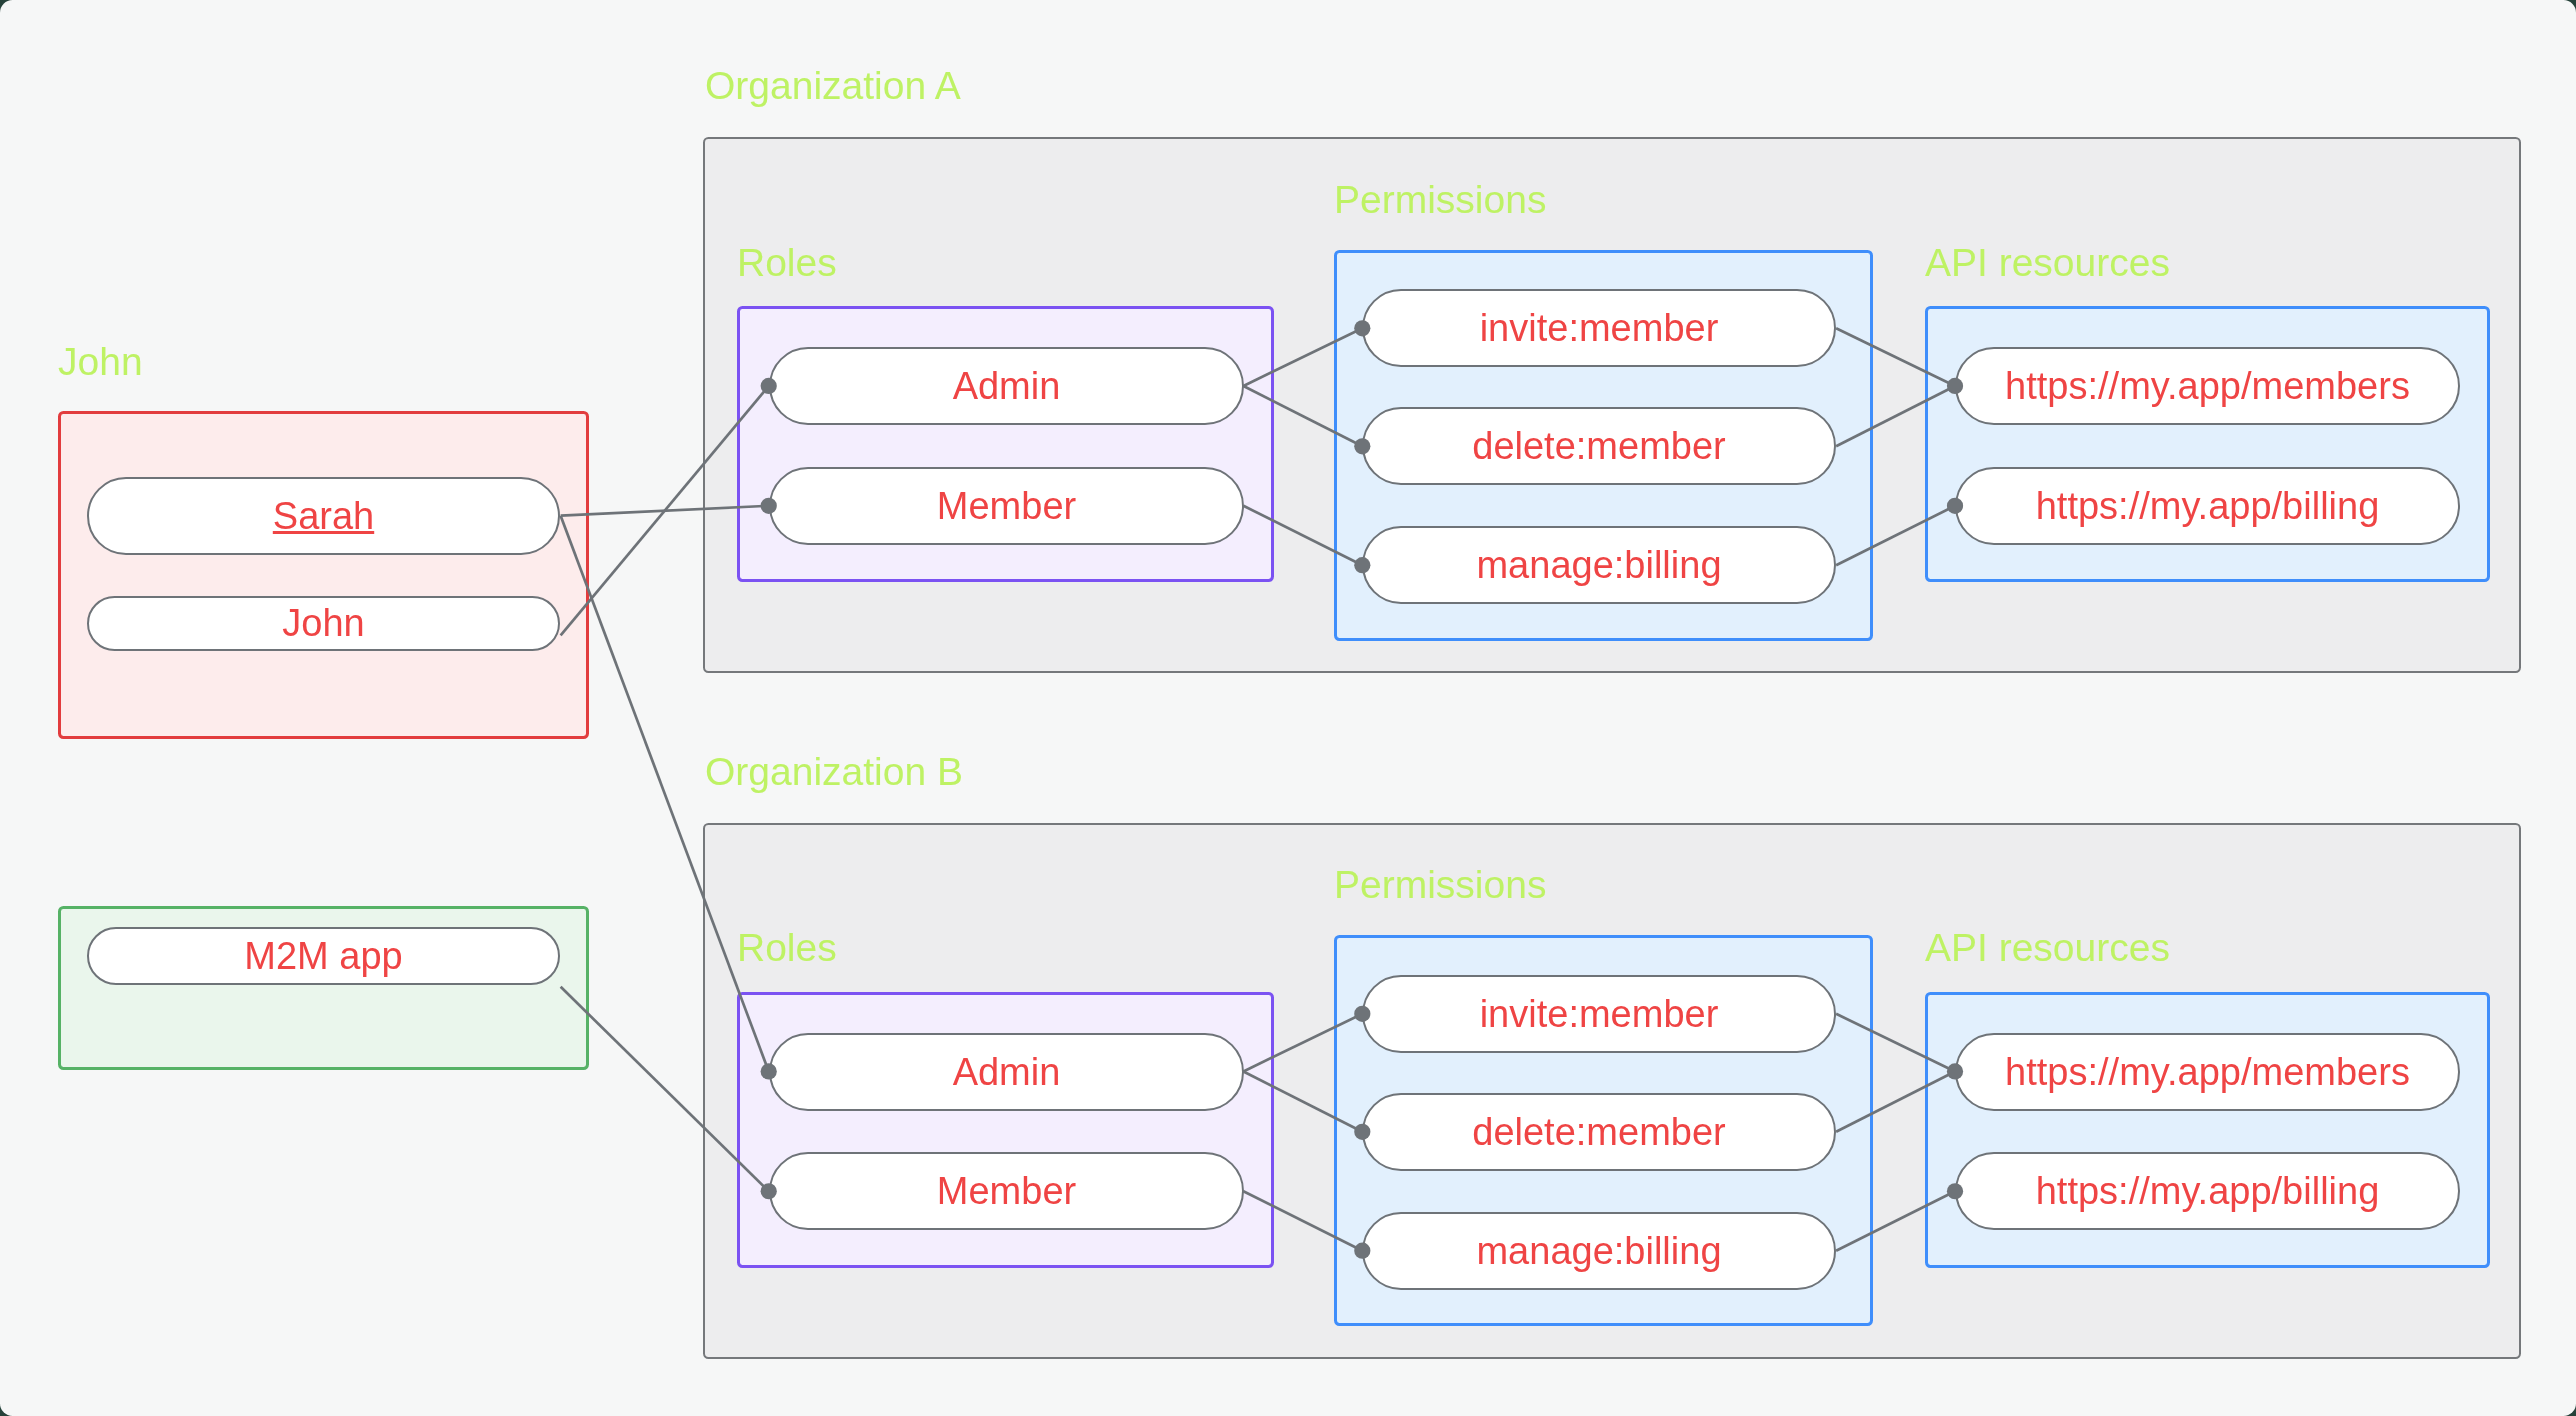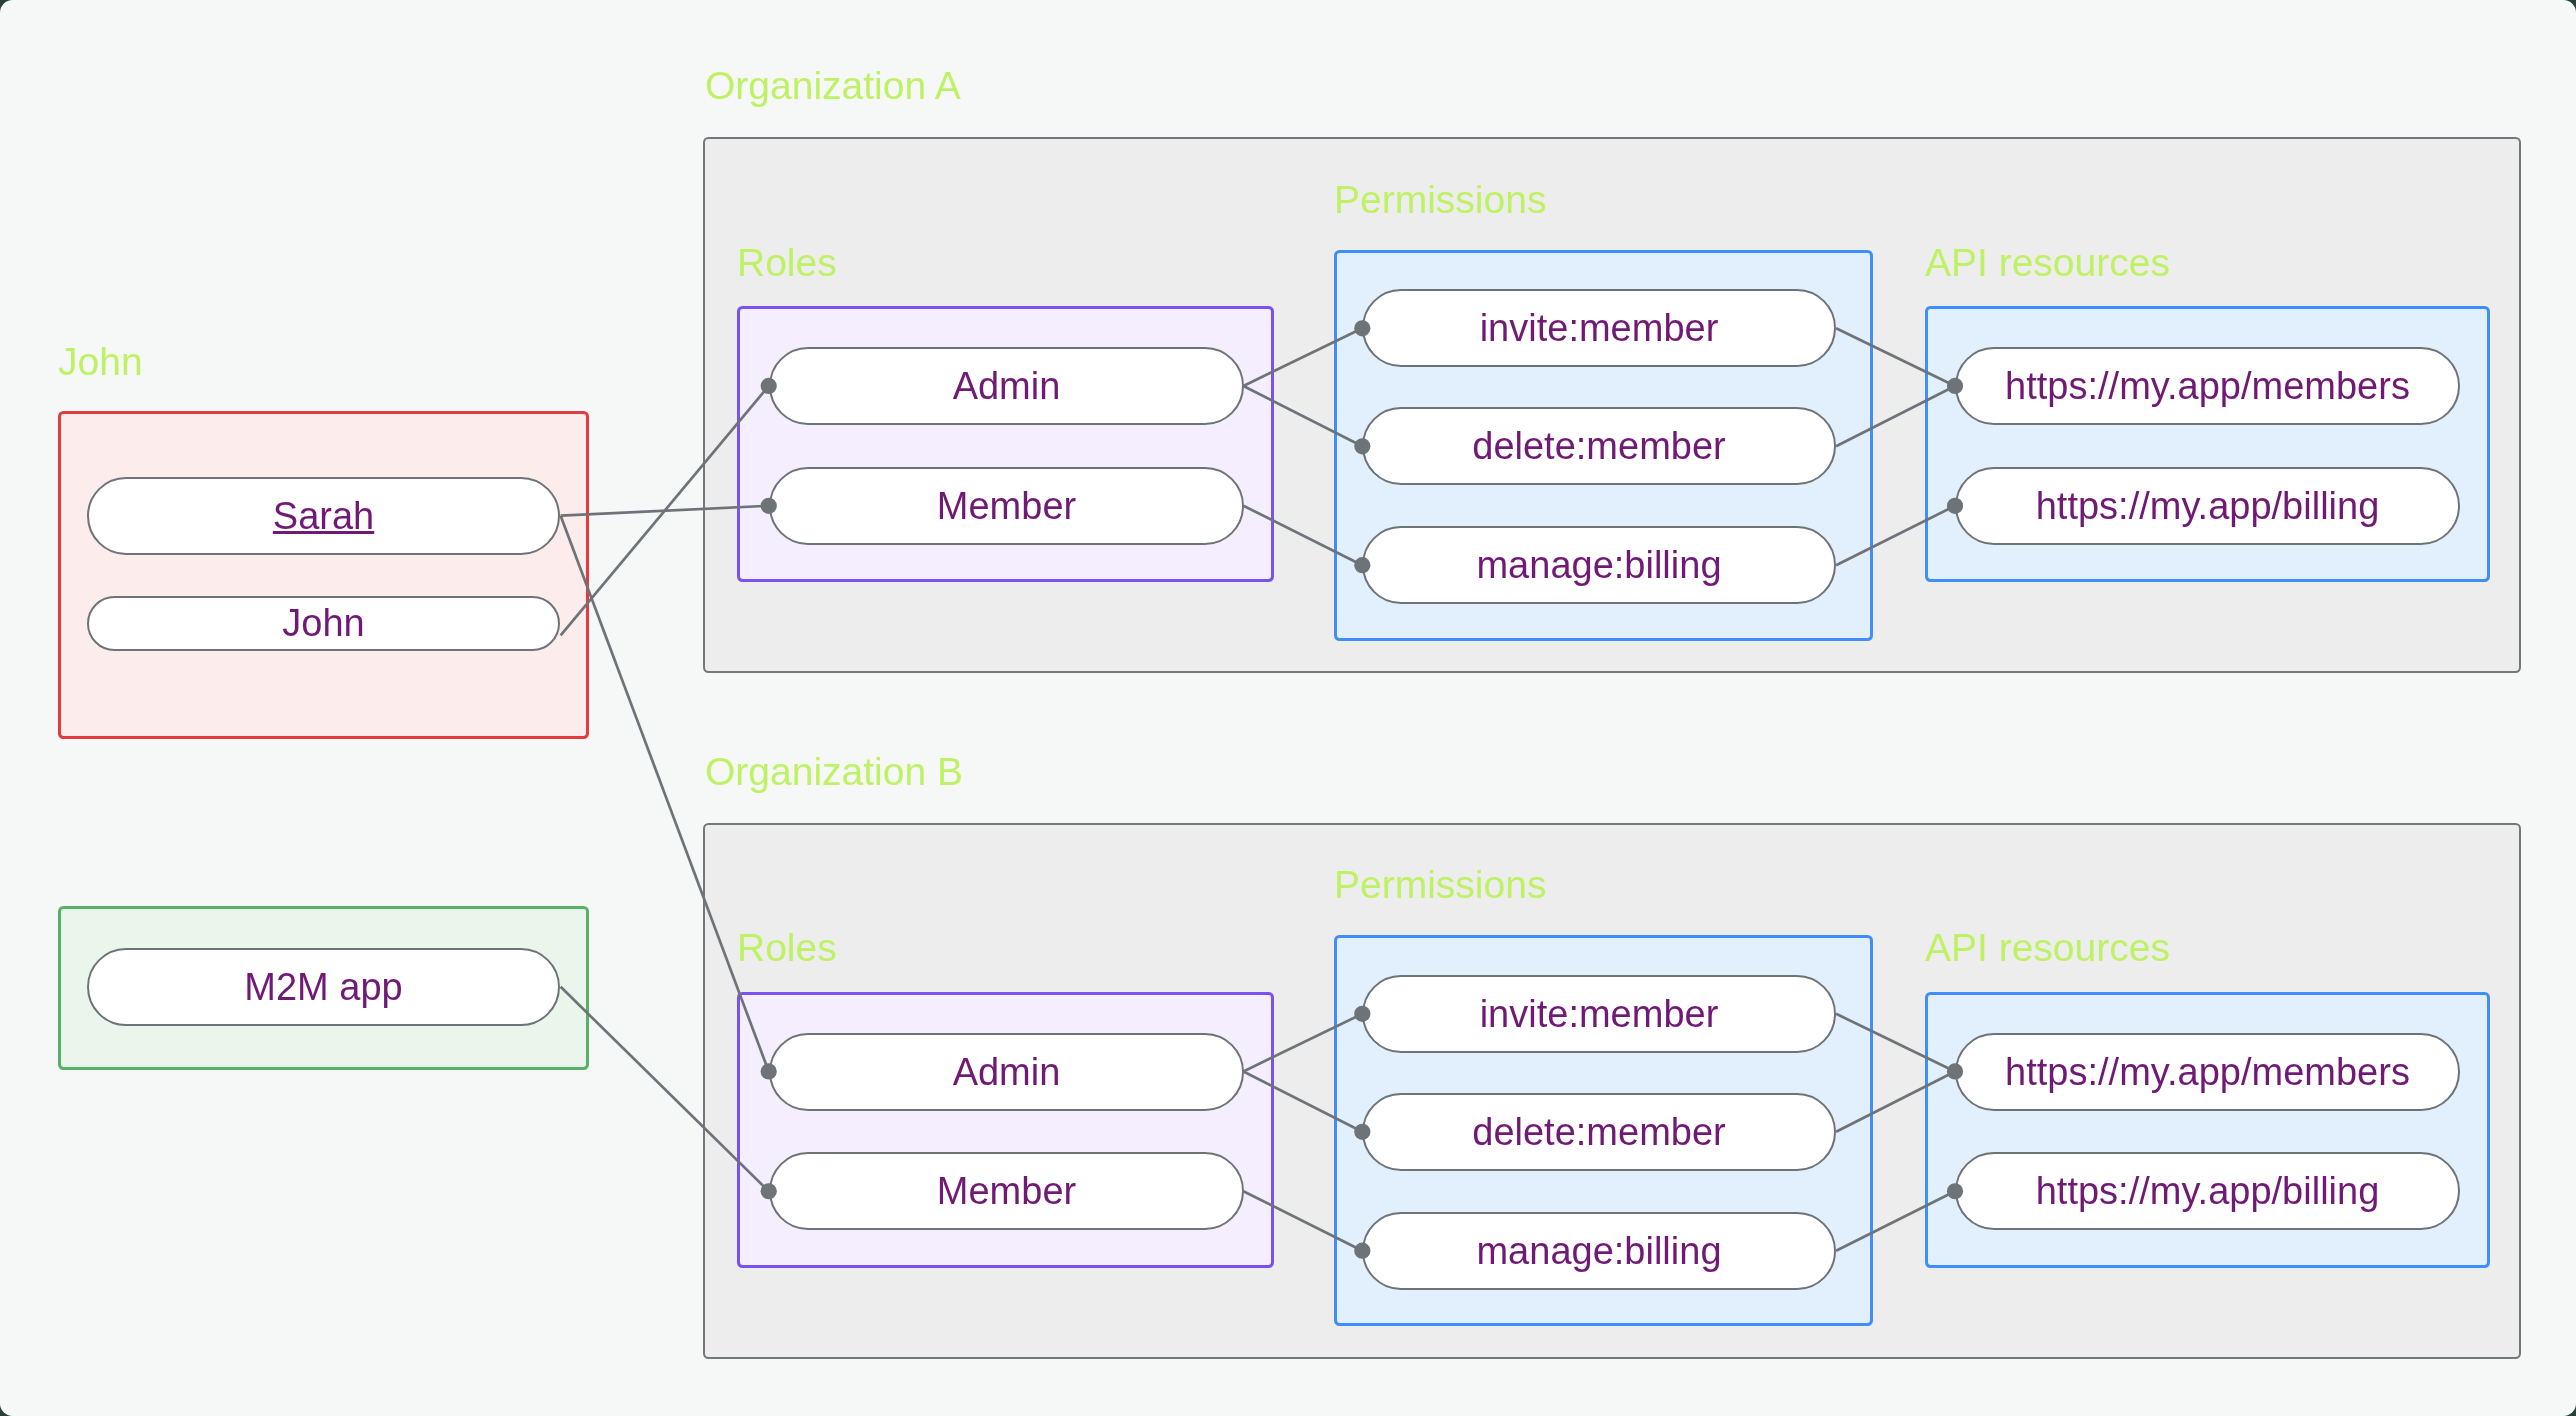--- a/index.html
+++ b/index.html
@@ -55,21 +55,21 @@
   .pill {
     position: absolute;
     background: #ffffff;
     border: 2.3px solid #6e7378;
     border-radius: 40px;
     box-sizing: border-box;
     display: flex;
     align-items: center;
     justify-content: center;
     font-size: 38px;
-    color: #701a75;
+    color: #ef4444;
     white-space: nowrap;
   }
   #edges {
     position: absolute;
     left: 0;
     top: 0;
     pointer-events: none;
   }
   #edges line {
     stroke: #6e7378;
@@ -89,21 +89,21 @@
 
   <div class="group-box users-box" style="left:58px; top:411px; width:531px; height:328px;"></div>
 
   <div class="pill" style="left:87px; top:477px; width:473px; height:78px;text-decoration:underline;">Sarah</div>
 
   <div class="pill" style="left:87px; top:596px; width:473px; height:55px;">John</div>
 
 
   <div class="group-box m2m-box" style="left:58px; top:906px; width:531px; height:164px;"></div>
 
-  <div class="pill" style="left:87px; top:948px; width:473px; height:78px;">M2M app</div>
+  <div class="pill" style="left:87px; top:927px; width:473px; height:58px;">M2M app</div>
 
   <div class="section-label" style="left:705px; top:63px;">Organization A</div>
 
   <div class="group-box org-box" style="left:703px; top:137px; width:1818px; height:536px;"></div>
 
   <div class="section-label" style="left:1334px; top:177px;">Permissions</div>
 
   <div class="section-label" style="left:737px; top:240px;">Roles</div>
 
   <div class="section-label" style="left:1925px; top:240px;">API resources</div>

